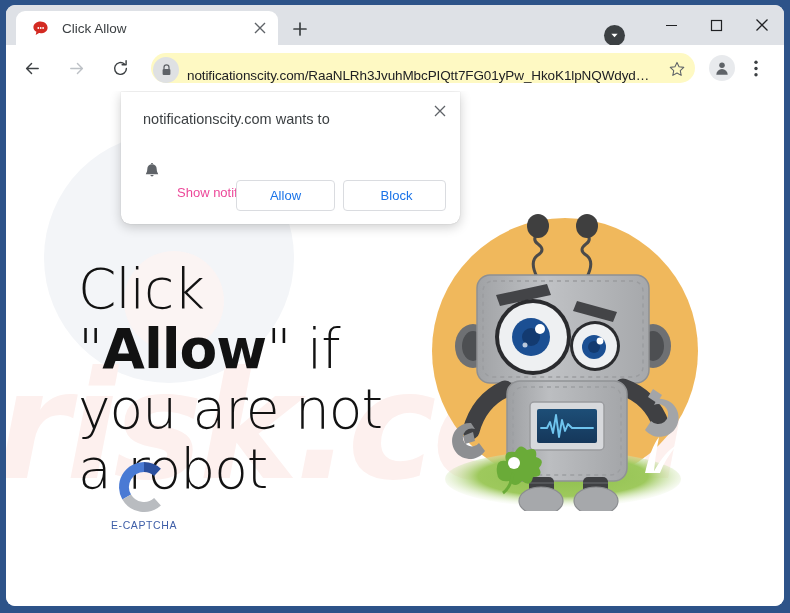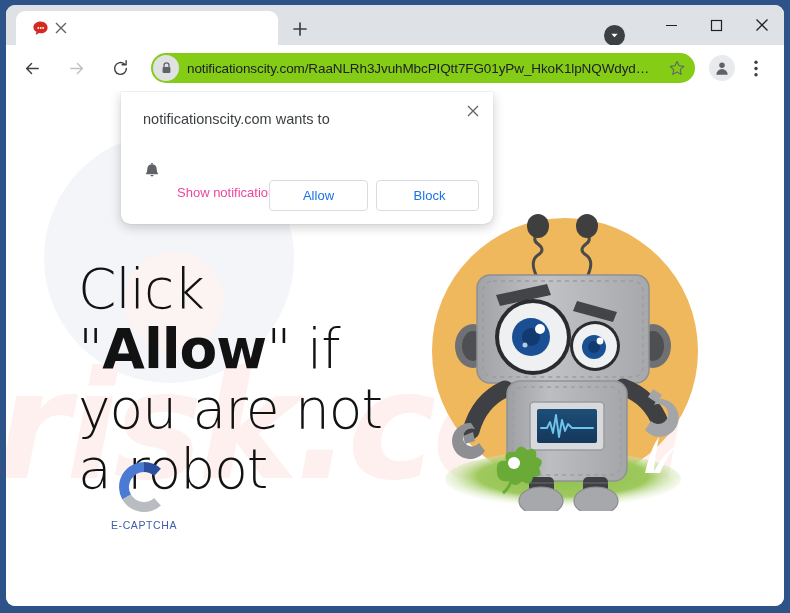--- a/index.html
+++ b/index.html
@@ -71,22 +71,22 @@
     width:30px;height:30px;display:flex;align-items:center;justify-content:center;
     border-radius:50%;flex:0 0 auto;
   }
   #back-button{margin-left:11px;}
   #forward-button{margin-left:14px;}
   #reload-button{margin-left:14px;}
 
   #omnibox{
     position:relative;
     margin-left:16px;height:30px;flex:1 1 auto;
-    background:#84cc16;border-radius:15px;
-    display:flex;align-items:center;
+    background:#fef9c3;border-radius:15px;
+    display:flex;align-items:flex-end;
     max-width:544px;
   }
   #site-lock-chip{
     width:26px;height:26px;margin-left:2px;flex:0 0 auto;
     border-radius:50%;background:#dfe1e3;
     display:flex;align-items:center;justify-content:center;
   }
   #omnibox-url{
     margin-left:8px;font-size:13.5px;color:#202124;
     white-space:nowrap;overflow:hidden;
@@ -159,21 +159,21 @@
     font-family:"Liberation Sans", sans-serif;
   }
 
   
   #robot-illustration{
     position:absolute;left:395px;top:100px;width:320px;height:320px;
   }
 
   
   #permission-dialog{
-    position:absolute;left:115px;top:1px;width:372px;height:132px;
+    position:absolute;left:115px;top:1px;width:339px;height:132px;
     background:#ffffff;
     border-radius:0 0 9px 9px;
     box-shadow:0 3px 12px rgba(0,0,0,.20), 0 0 1px rgba(0,0,0,.25);
     z-index:30;
   }
   #dialog-close{
     position:absolute;right:8px;top:7px;width:24px;height:24px;
     display:flex;align-items:center;justify-content:center;border-radius:50%;
   }
   #dialog-title{
@@ -207,20 +207,21 @@
 
     <div id="tab">
       <span id="tab-favicon">
         <svg width="17" height="17" viewBox="0 0 17 17">
           <path d="M8.5 1.6C4.5 1.6 1.4 4.1 1.4 7.2c0 1.9 1.2 3.6 3 4.6l-.7 3.1 3.3-1.8c.5.1 1 .15 1.5.15 4 0 7.1-2.5 7.1-5.6S12.5 1.6 8.5 1.6z" fill="#d32a22"></path>
           <circle cx="6.3" cy="8" r="0.9" fill="#ffffff"></circle>
           <circle cx="8.7" cy="8" r="0.9" fill="#ffffff"></circle>
           <circle cx="11.1" cy="8" r="0.9" fill="#ffffff"></circle>
         </svg>
       </span>
+      <span id="tab-title">Click Allow</span>
       <span id="tab-close">
         <svg width="12" height="12" viewBox="0 0 12 12">
           <path d="M1 1 L11 11 M11 1 L1 11" stroke="#5f6368" stroke-width="1.4" fill="none"></path>
         </svg>
       </span>
     </div>
 
     <div id="new-tab-button">
       <svg width="14" height="14" viewBox="0 0 14 14">
         <path d="M7 1 V13 M1 7 H13" stroke="#3c4043" stroke-width="1.7" fill="none" stroke-linecap="round"></path>

